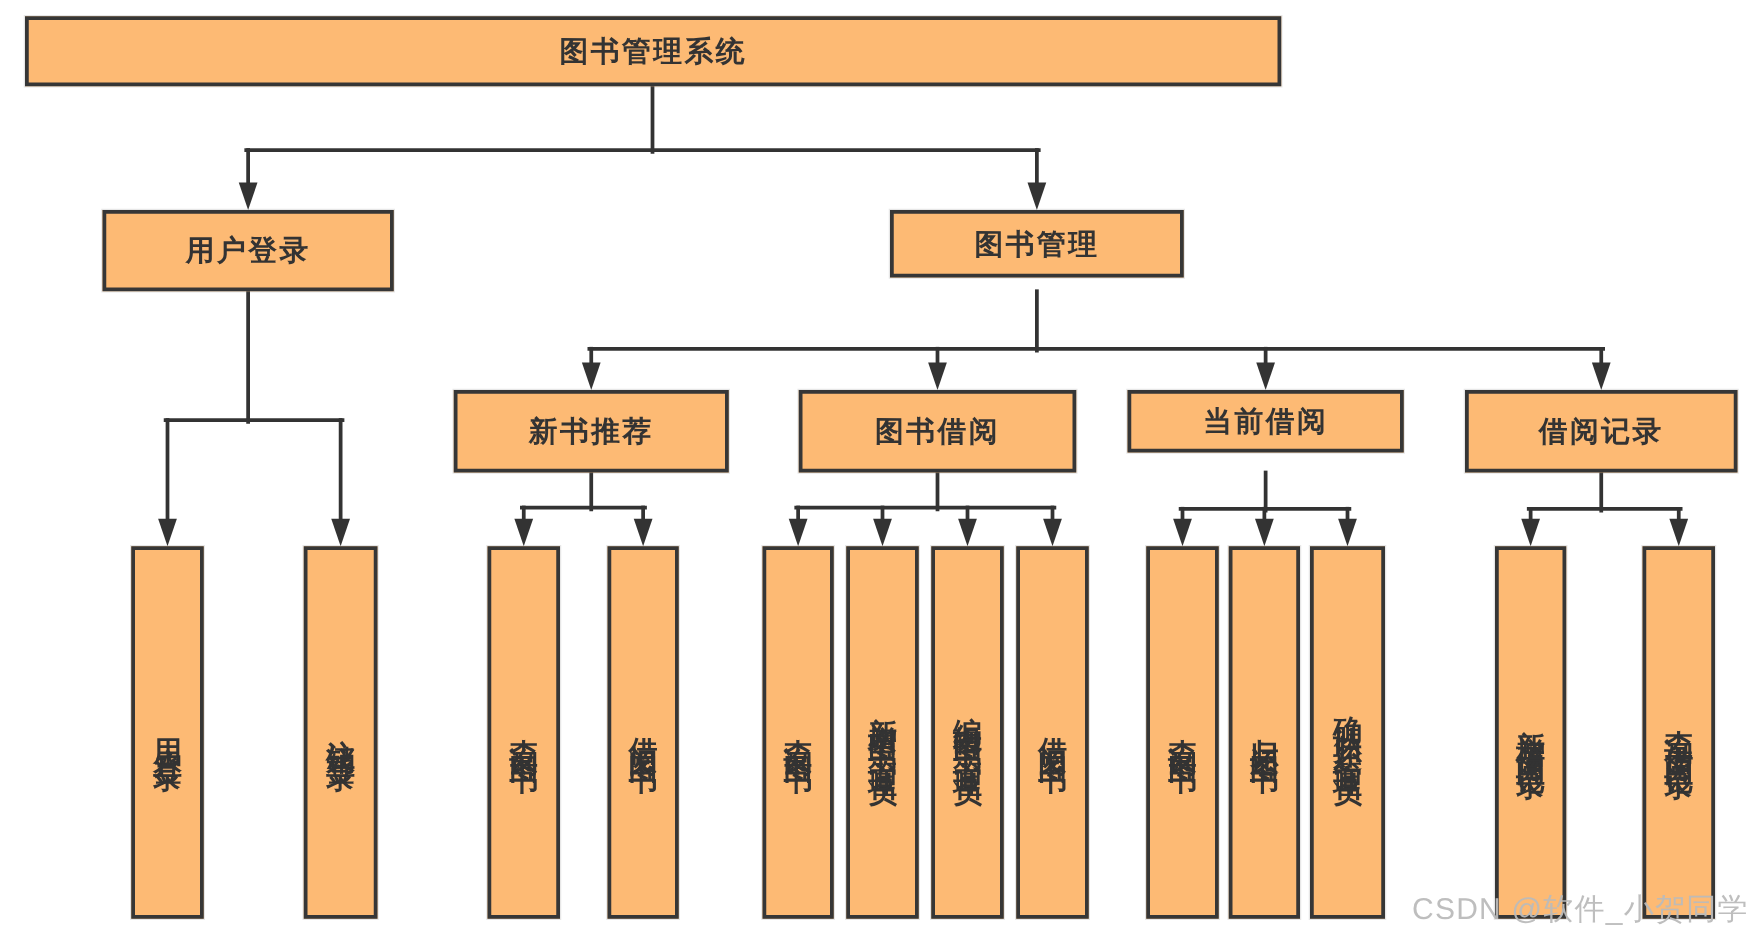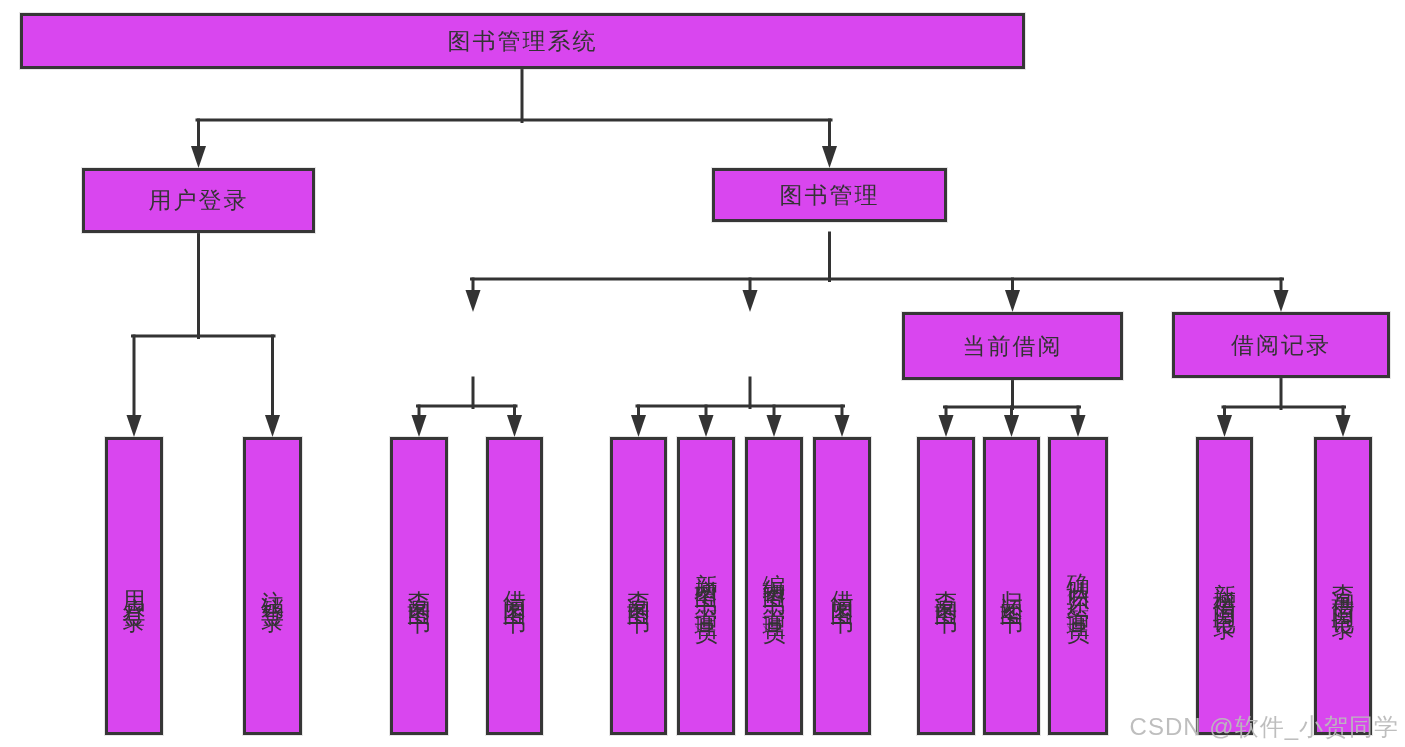--- a/index.html
+++ b/index.html
@@ -15,28 +15,29 @@
   #connectors {
     position: absolute;
     left: 0; top: 0;
     width: 1405px; height: 747px;
     z-index: 1;
   }
   .node {
     position: absolute;
     box-sizing: border-box;
     border: 3px solid #363636;
-    background: #d946ef;
+    background: #fdba74;
     display: flex;
     align-items: center;
     justify-content: center;
     font-size: 23px;
     letter-spacing: 2px;
     z-index: 2;
     box-shadow: 0 0 0 1px rgba(120,120,120,0.18);
+    font-weight: bold;
   }
   .vnode {
     writing-mode: vertical-rl;
     text-orientation: mixed;
     font-size: 23px;
     letter-spacing: 7px;
     line-height: 1;
   }
   .watermark {
     position: absolute;
@@ -107,21 +108,23 @@
       <polygon points="1217,415 1232,415 1224.5,437" fill="#333333"></polygon>
       <line x1="1343" y1="407" x2="1343" y2="421" stroke="#333333" stroke-width="3" stroke-linecap="square"></line>
       <polygon points="1335.5,415 1350.5,415 1343,437" fill="#333333"></polygon>
     </svg>
 
   <div class="node" style="left:20px; top:13px; width:1005px; height:56px;">图书管理系统</div>
 
   <div class="node" style="left:82px; top:168px; width:233px; height:65px;">用户登录</div>
   <div class="node" style="left:712px; top:168px; width:235px; height:54px;">图书管理</div>
 
-  <div class="node" style="left:902px; top:312px; width:221px; height:68px;">当前借阅</div>
+  <div class="node" style="left:363px; top:312px; width:220px; height:66px;">新书推荐</div>
+  <div class="node" style="left:639px; top:312px; width:222px; height:66px;">图书借阅</div>
+  <div class="node" style="left:902px; top:312px; width:221px; height:50px;">当前借阅</div>
   <div class="node" style="left:1172px; top:312px; width:218px; height:66px;">借阅记录</div>
 
   <div class="node vnode" style="left:105px; top:437px; width:58px; height:298px;">用户登录</div>
   <div class="node vnode" style="left:243px; top:437px; width:59px; height:298px;">注销登录</div>
 
   <div class="node vnode" style="left:390px; top:437px; width:58px; height:298px;">查询图书</div>
   <div class="node vnode" style="left:486px; top:437px; width:57px; height:298px;">借阅图书</div>
 
   <div class="node vnode" style="left:610px; top:437px; width:57px; height:298px;">查询图书</div>
   <div class="node vnode" style="left:677px; top:437px; width:58px; height:298px;">新增图书（管理员）</div>

